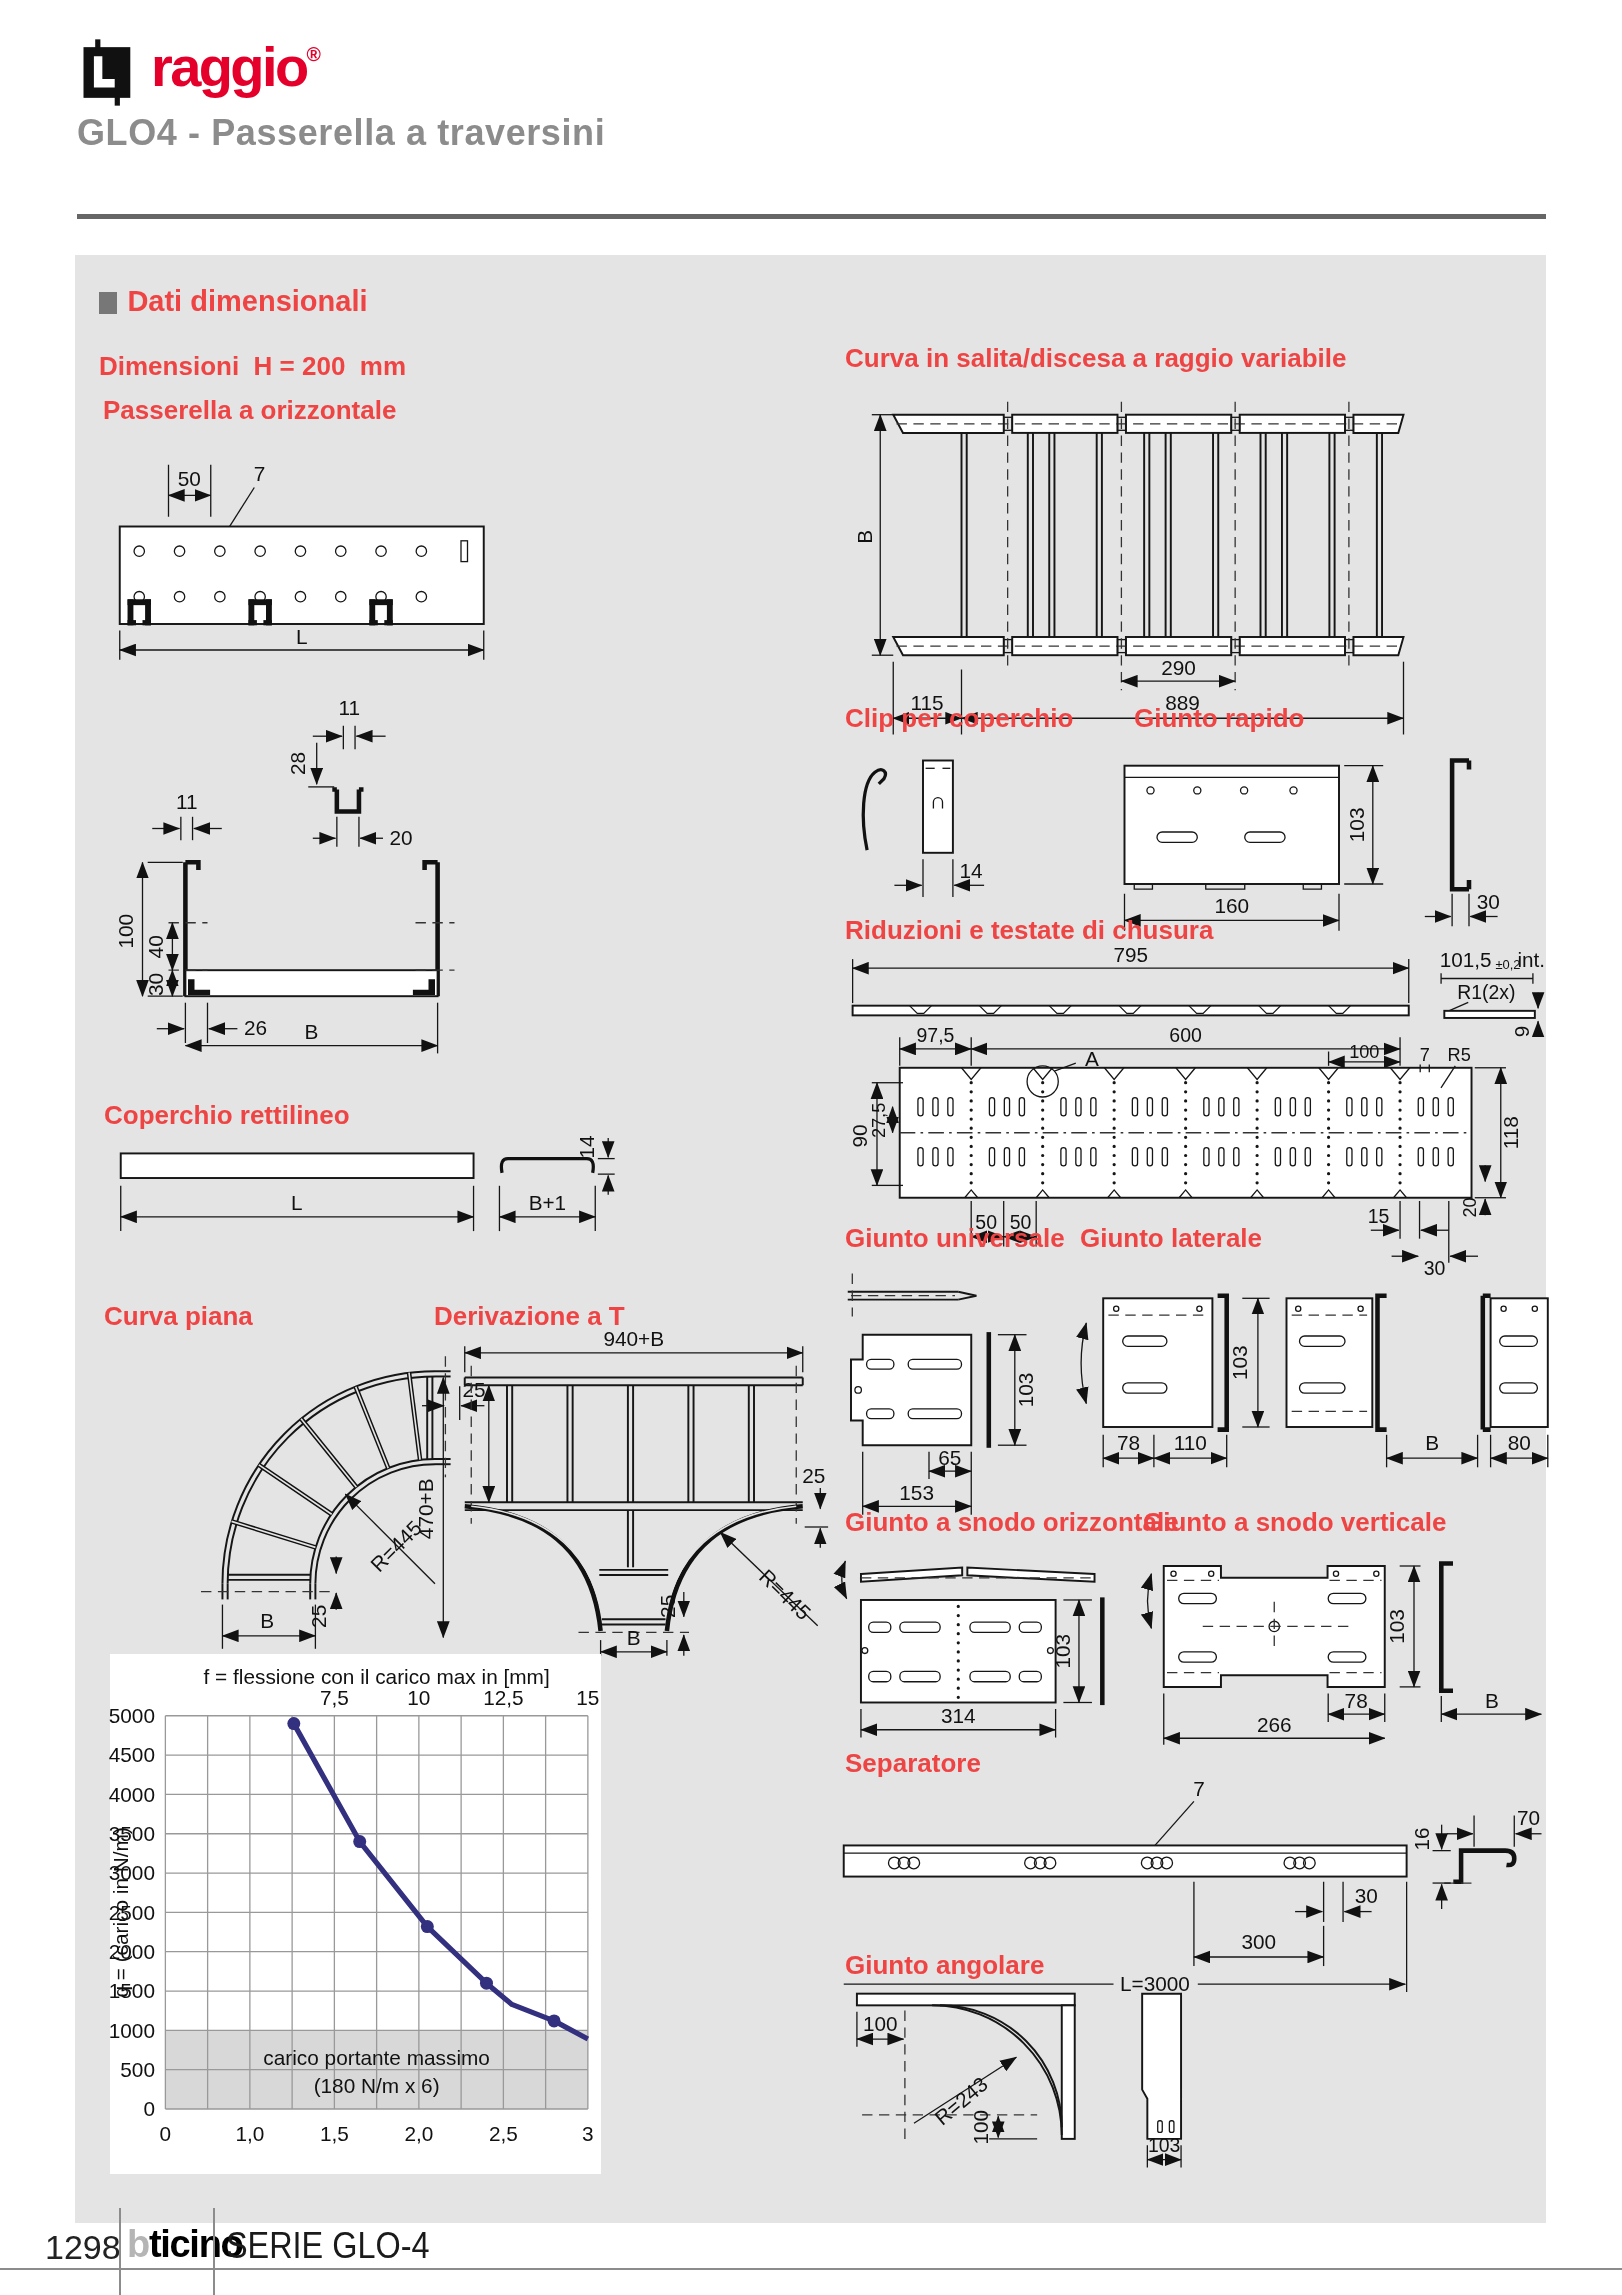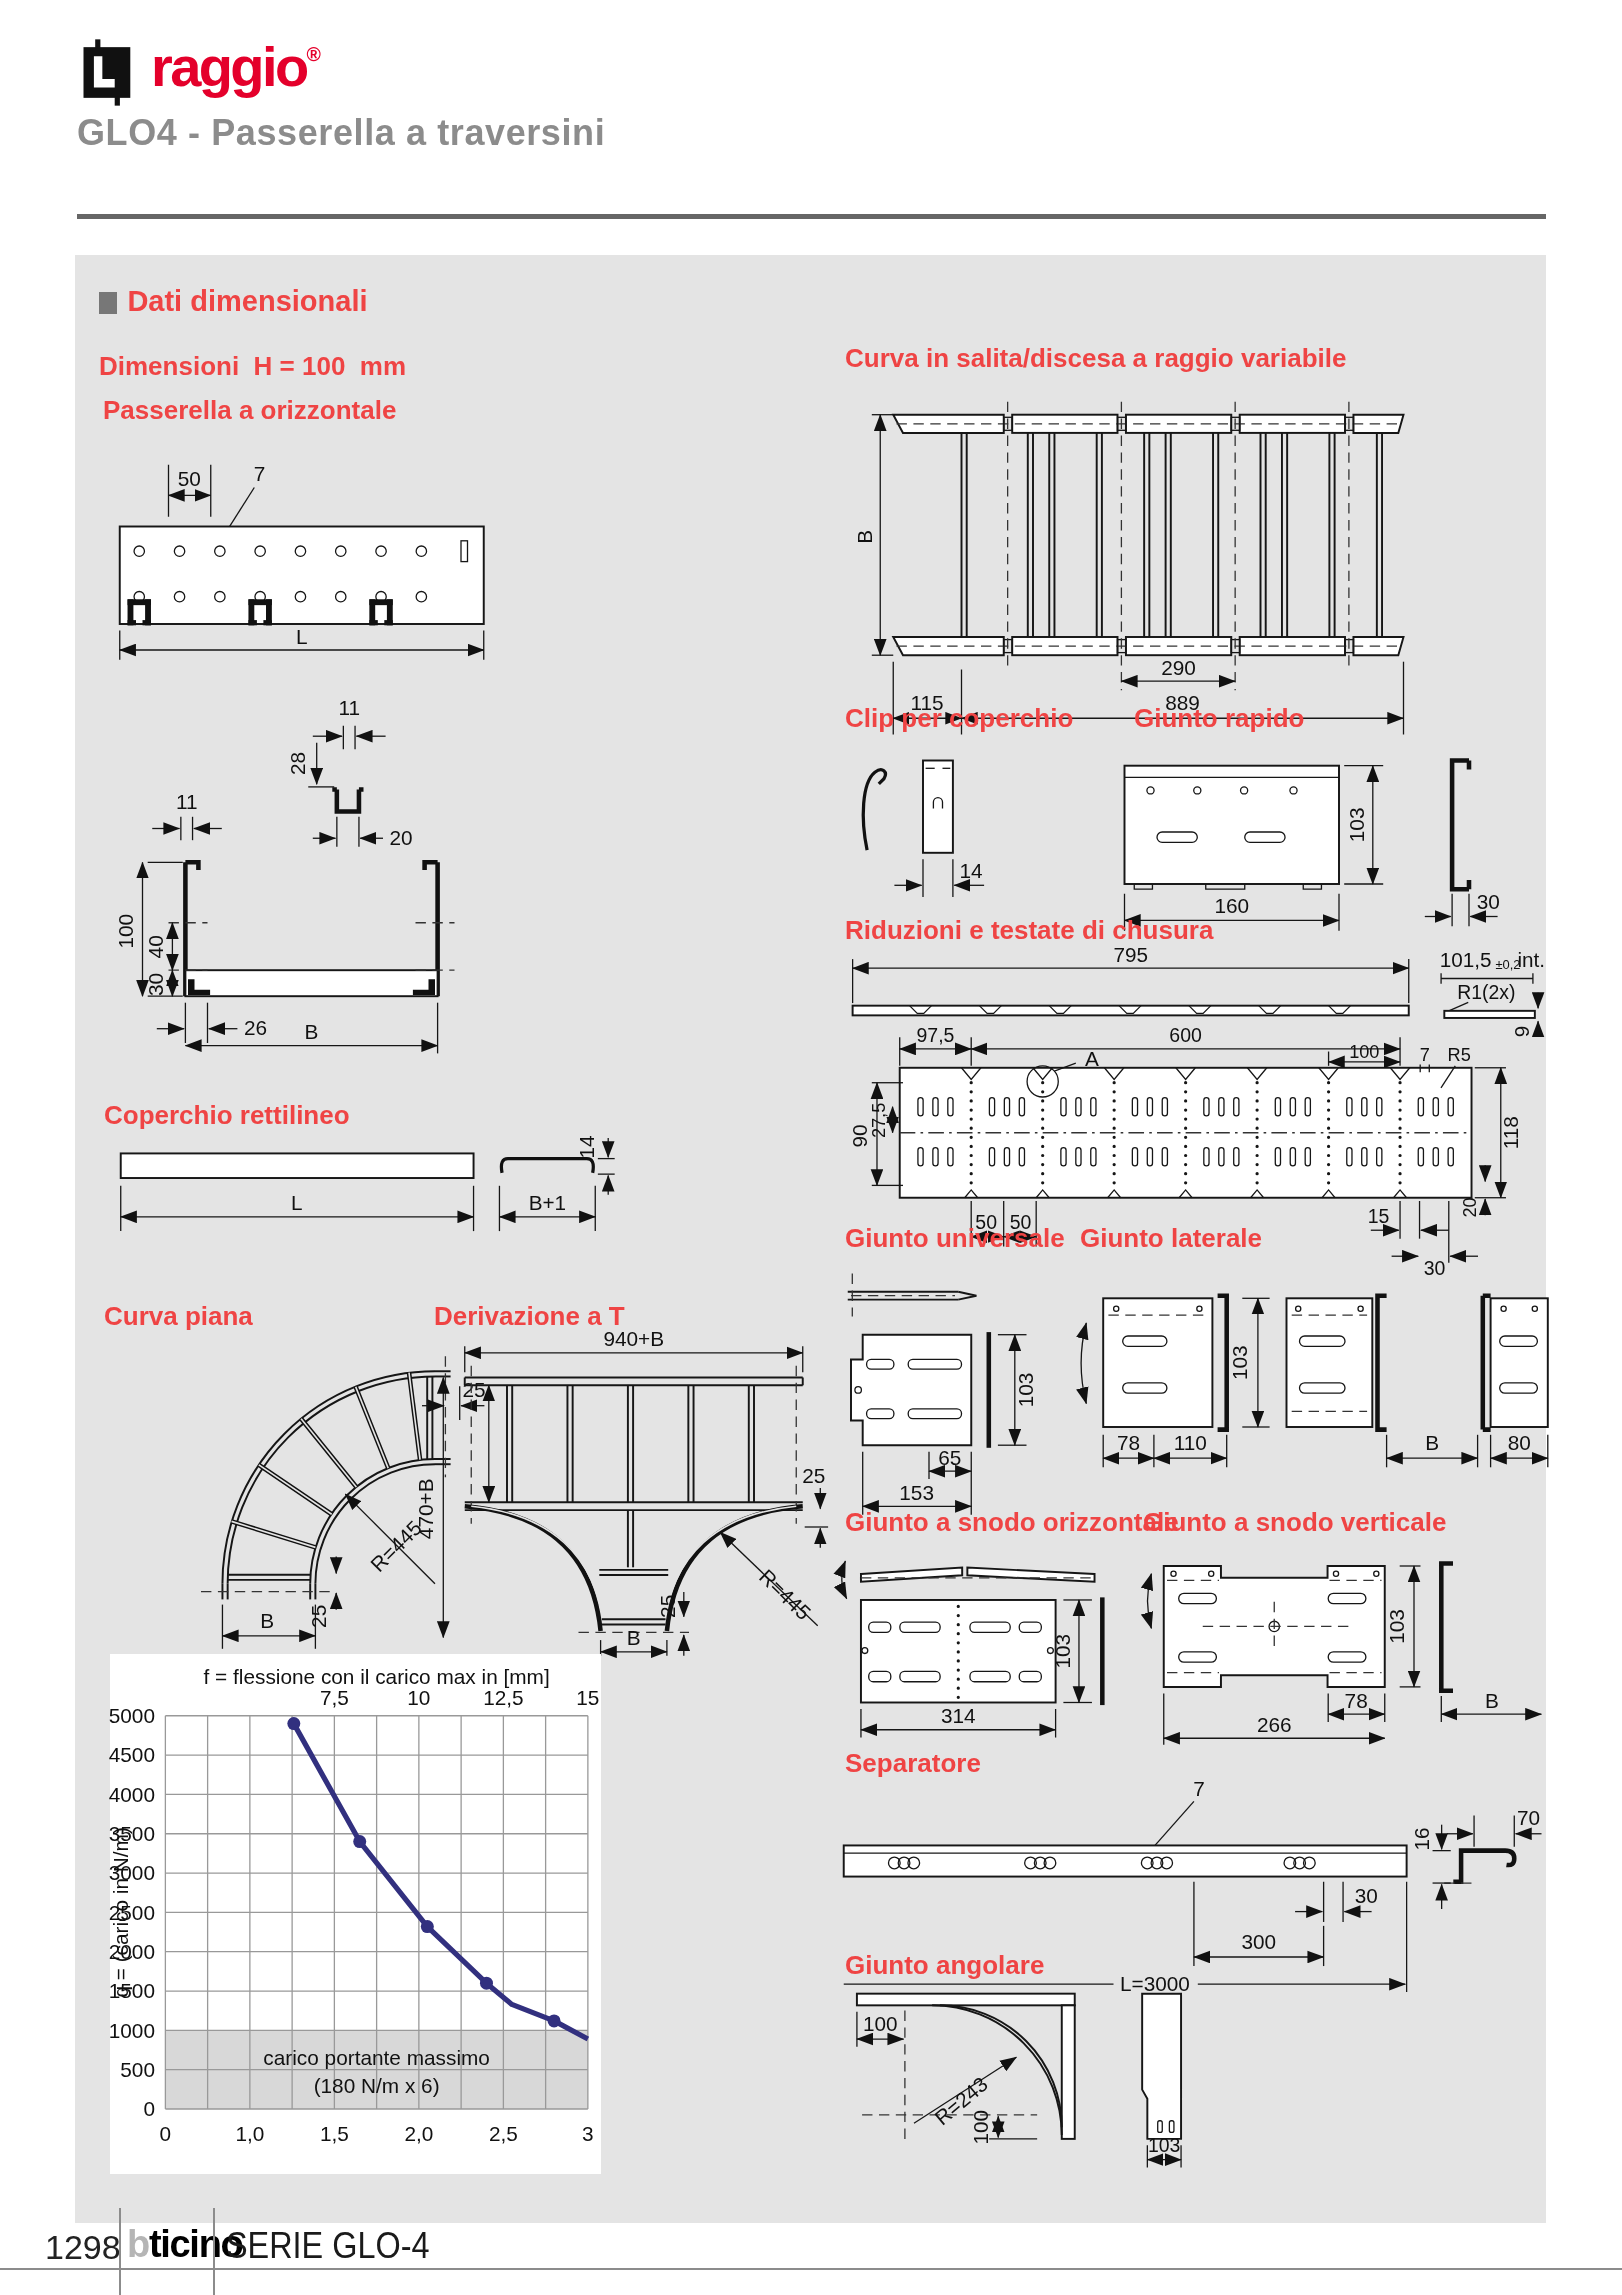--- a/index.html
+++ b/index.html
@@ -52,21 +52,21 @@
 </svg>
 <div class="abs brand" style="left:151px;top:39px"><span>raggio</span><span class="reg">®</span></div>
 <div class="abs pagetitle" style="left:77px;top:112px">GLO4 - Passerella a traversini</div>
 <div class="abs rule" style="left:77px;top:214px;width:1469px;height:4.5px"></div>
 
 <div class="abs panel" style="left:75px;top:255px;width:1471px;height:1968px"></div>
 
 <div class="abs" style="left:99px;top:285px">
   <span class="sq"></span><span class="stitle" style="font-size:29px">Dati dimensionali</span>
 </div>
-<div class="abs stitle pretext" style="left:99px;top:351px">Dimensioni  H = 100  mm</div>
+<div class="abs stitle pretext" style="left:99px;top:351px">Dimensioni  H = 200  mm</div>
 <div class="abs stitle" style="left:103px;top:395px">Passerella a orizzontale</div>
 
 <svg class="abs" style="left:110px;top:455px" width="390" height="208" viewBox="0 0 600 320">
   <line class="d" x1="90" y1="15" x2="90" y2="95"></line>
     <line class="d" x1="155" y1="15" x2="155" y2="95"></line>
   <line class="d" x1="90" y1="62" x2="155" y2="62" marker-start="url(#ar)" marker-end="url(#ar)"></line>
   <text x="122" y="48" text-anchor="middle">50</text>
   <text x="230" y="40" text-anchor="middle">7</text>
   <line class="d" x1="222" y1="50" x2="170" y2="132"></line>
   <rect class="ow" x="15" y="110" width="560" height="150"></rect>

